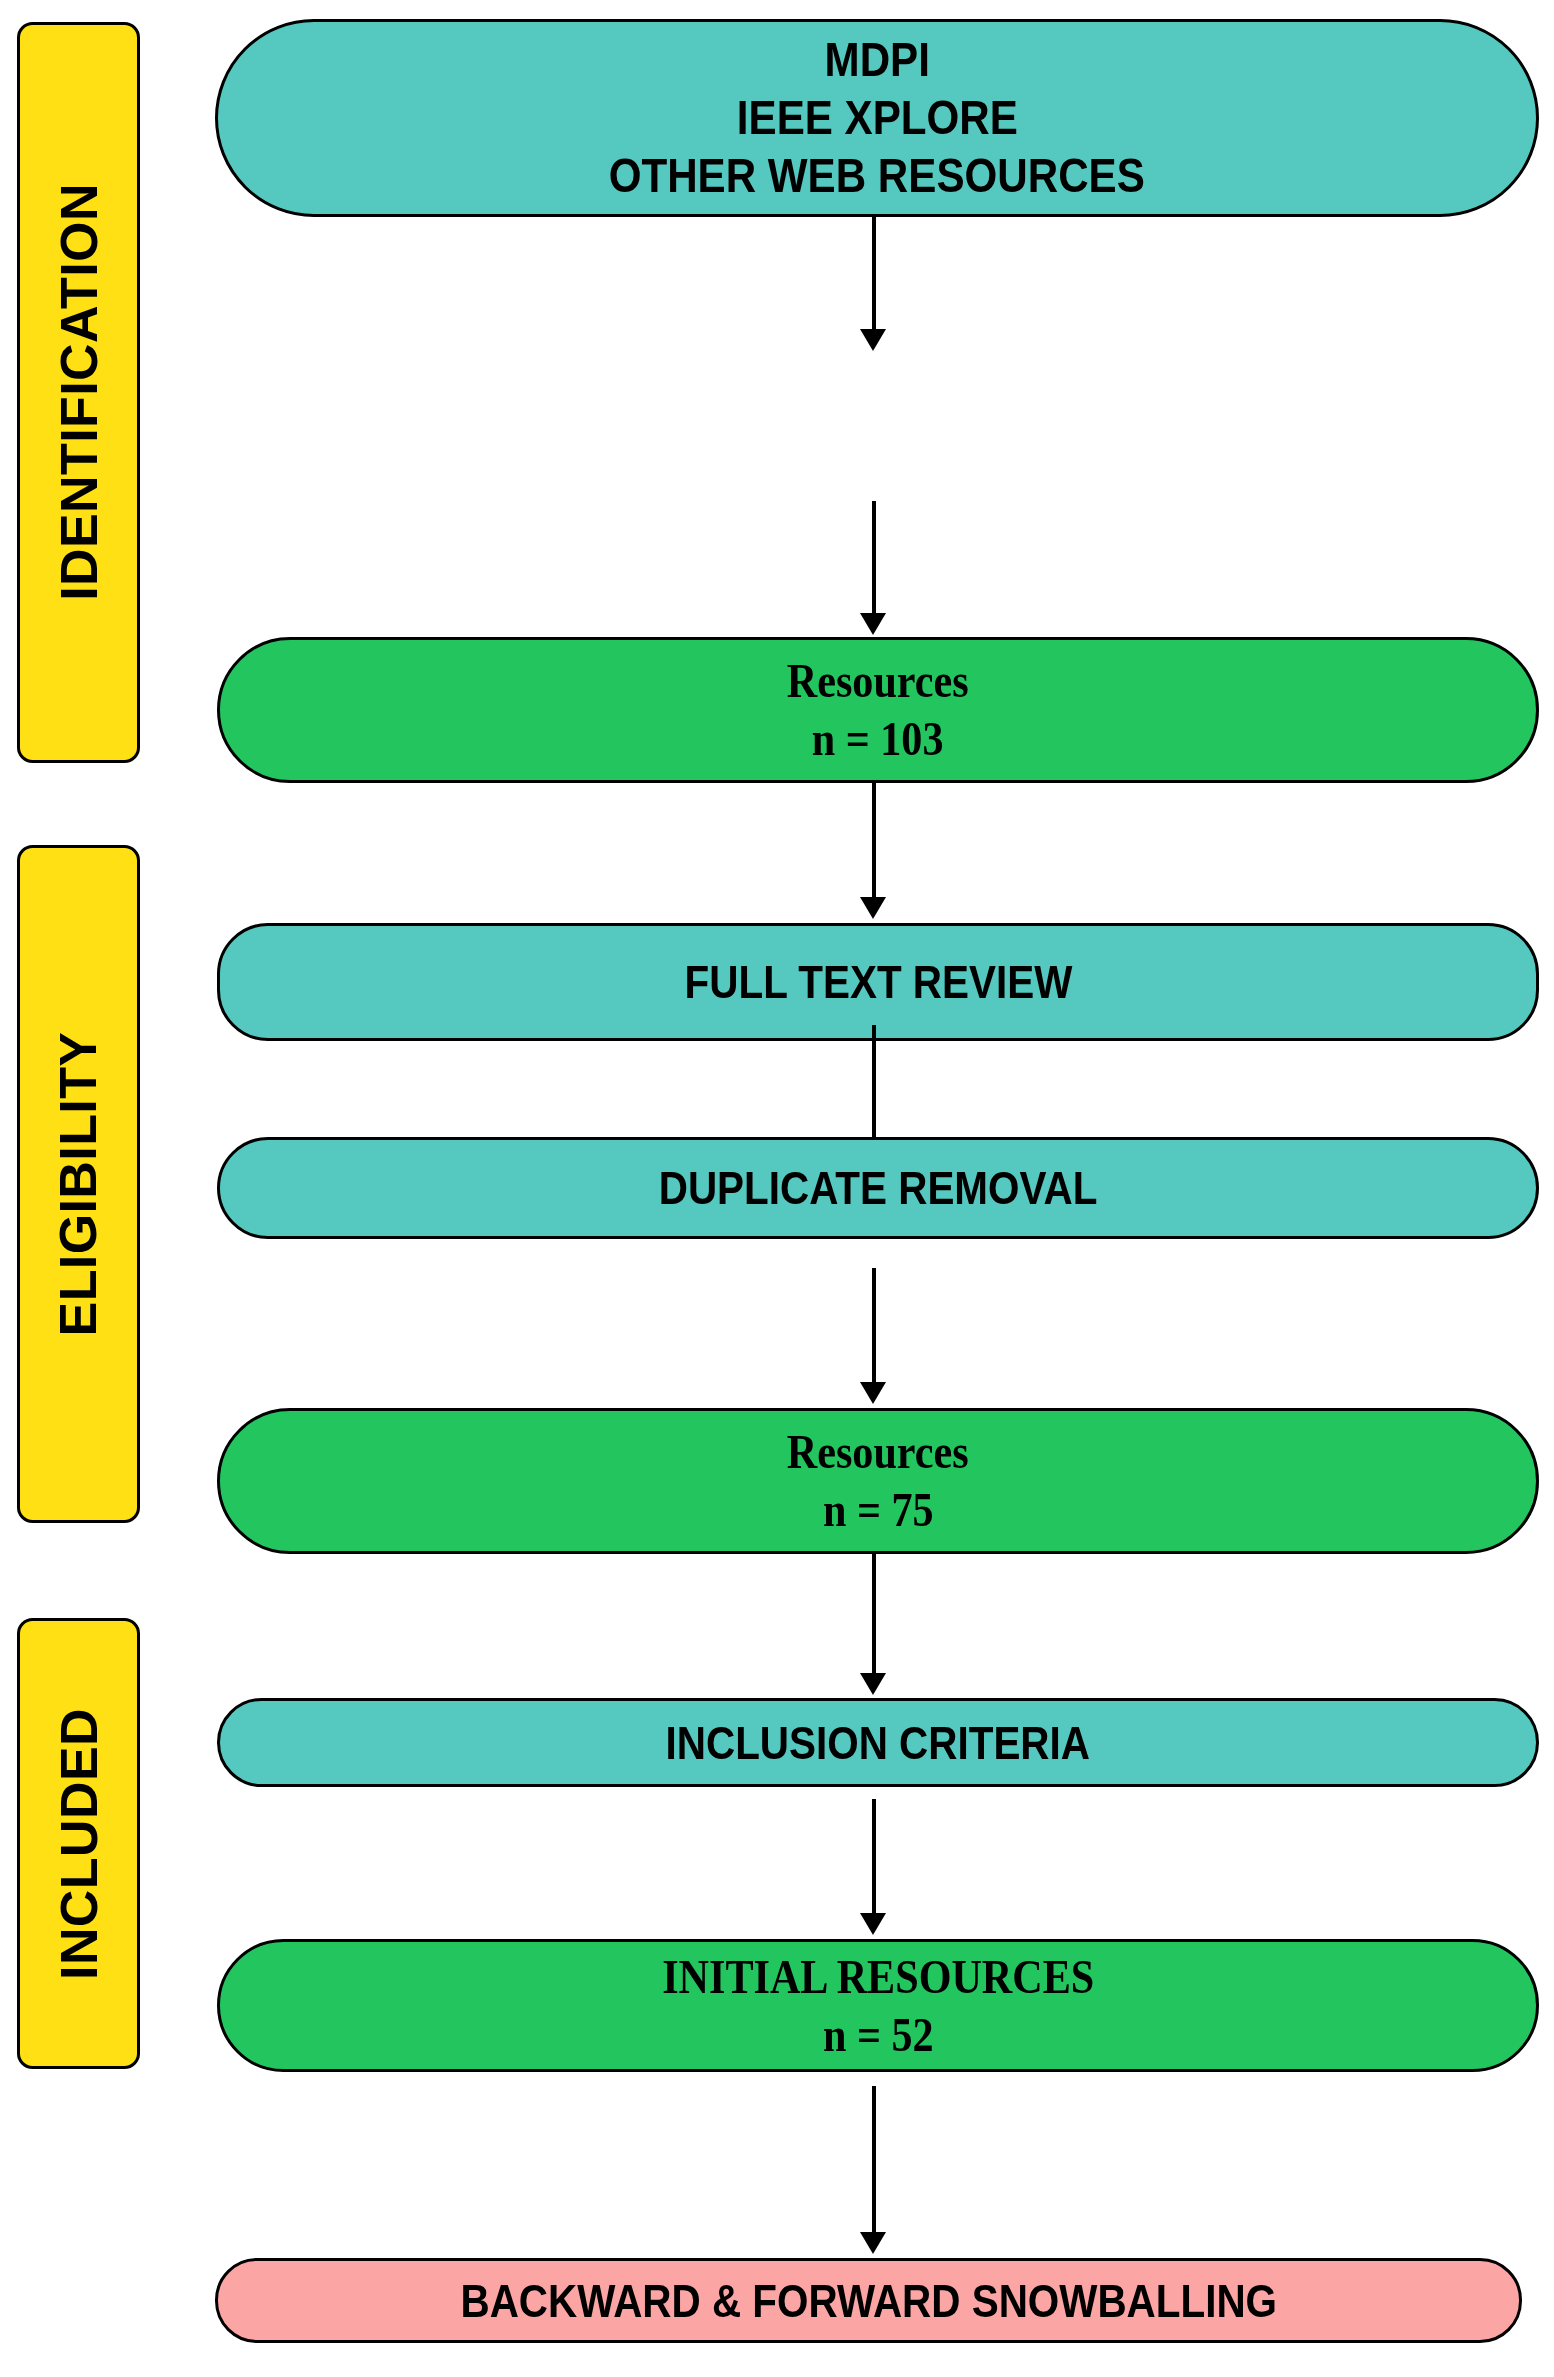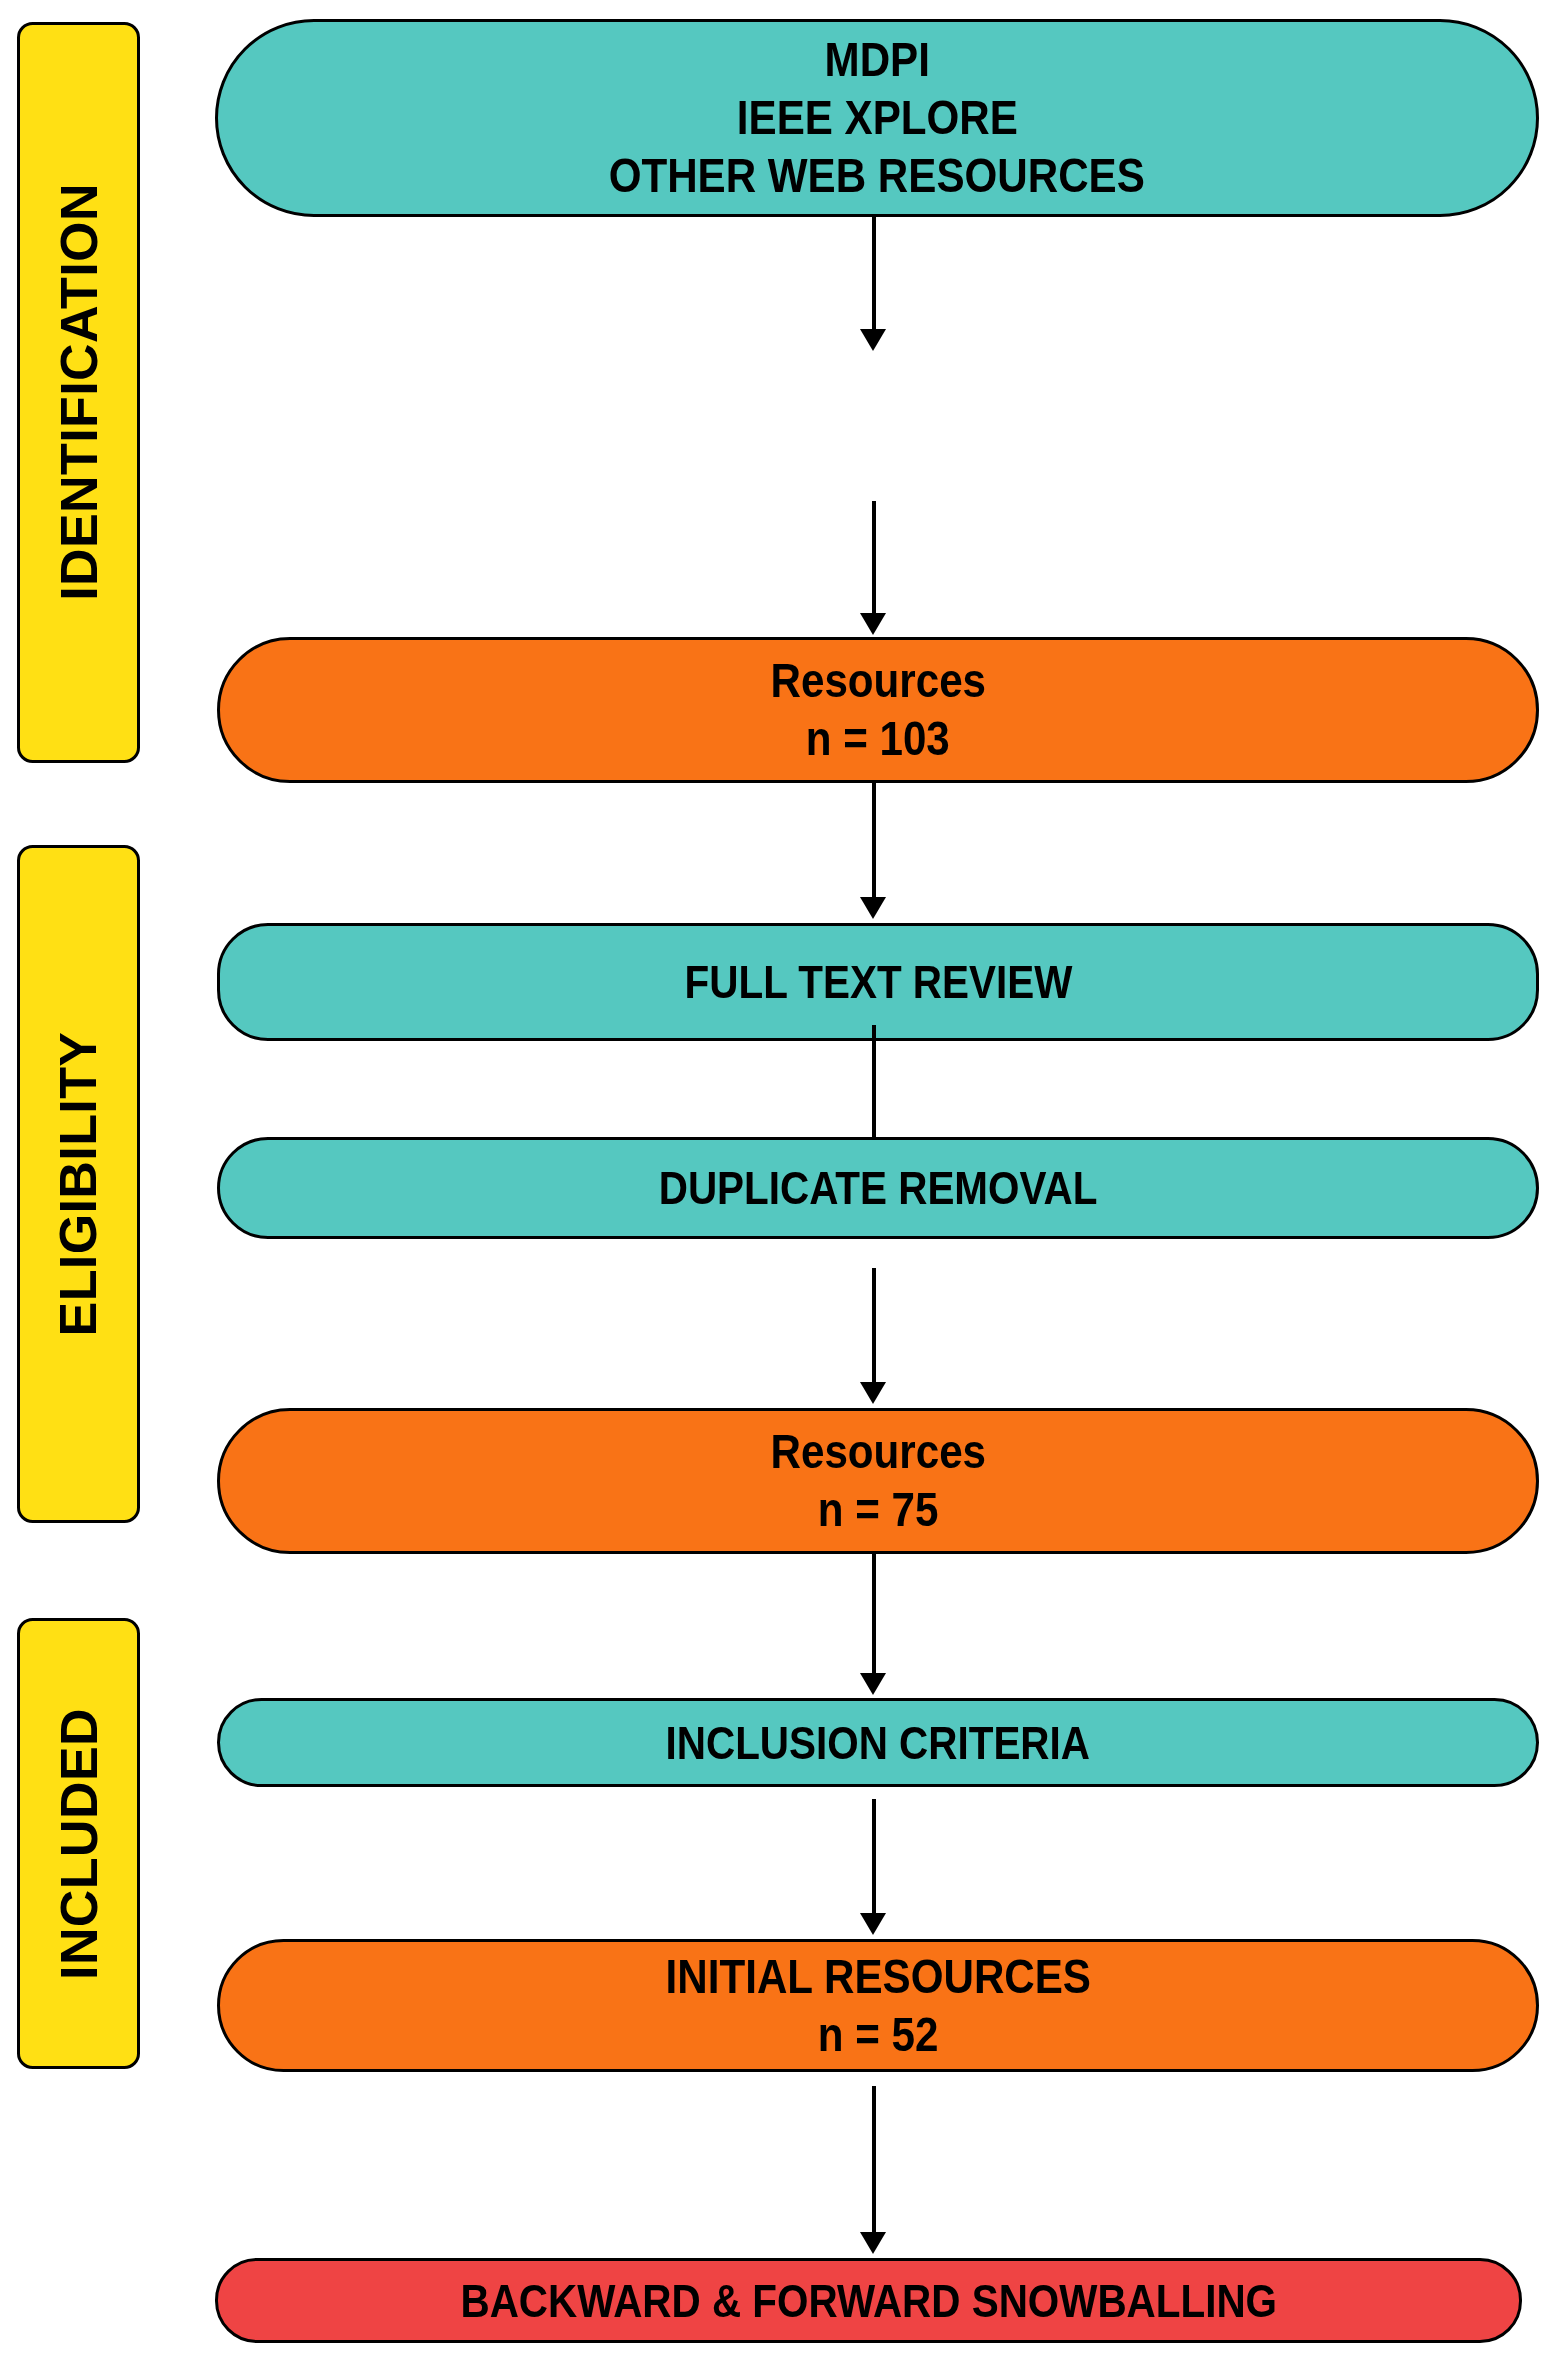--- a/index.html
+++ b/index.html
@@ -46,22 +46,22 @@
     display: flex;
     flex-direction: column;
     align-items: center;
     justify-content: center;
     text-align: right;
     color: #000000;
     font-weight: bold;
     font-family: "Liberation Sans", "DejaVu Sans", sans-serif;
   }
   .flow-box.teal   { background: #55C8C0; }
-  .flow-box.blue   { background: #f97316; }
-  .flow-box.orange { background: #ef4444; }
+  .flow-box.blue   { background: #22c55e; font-family: Liberation Serif, serif; }
+  .flow-box.orange { background: #fca5a5; }
 
   .box-line {
     display: block;
     line-height: 1.18;
     white-space: nowrap;
     transform: scaleX(0.86);
     transform-origin: center center;
   }
   .box-line.big   { font-size: 49px; }
   .box-line.mid   { font-size: 47px; }

